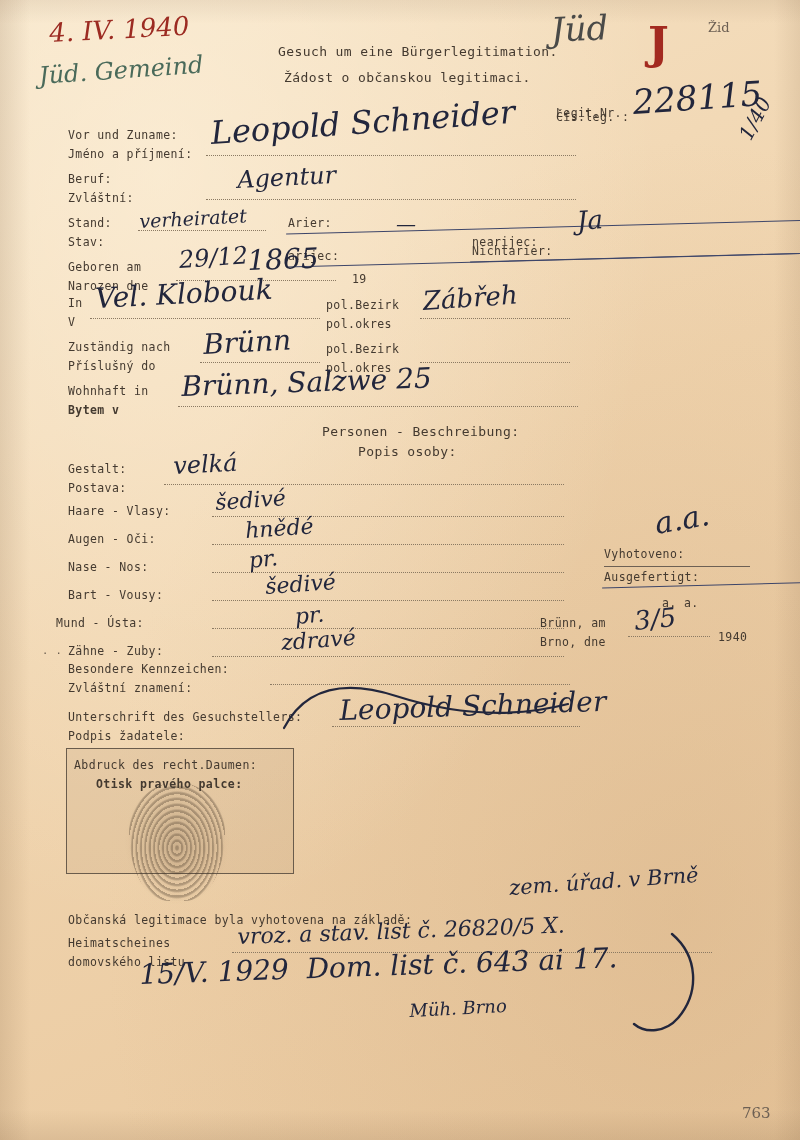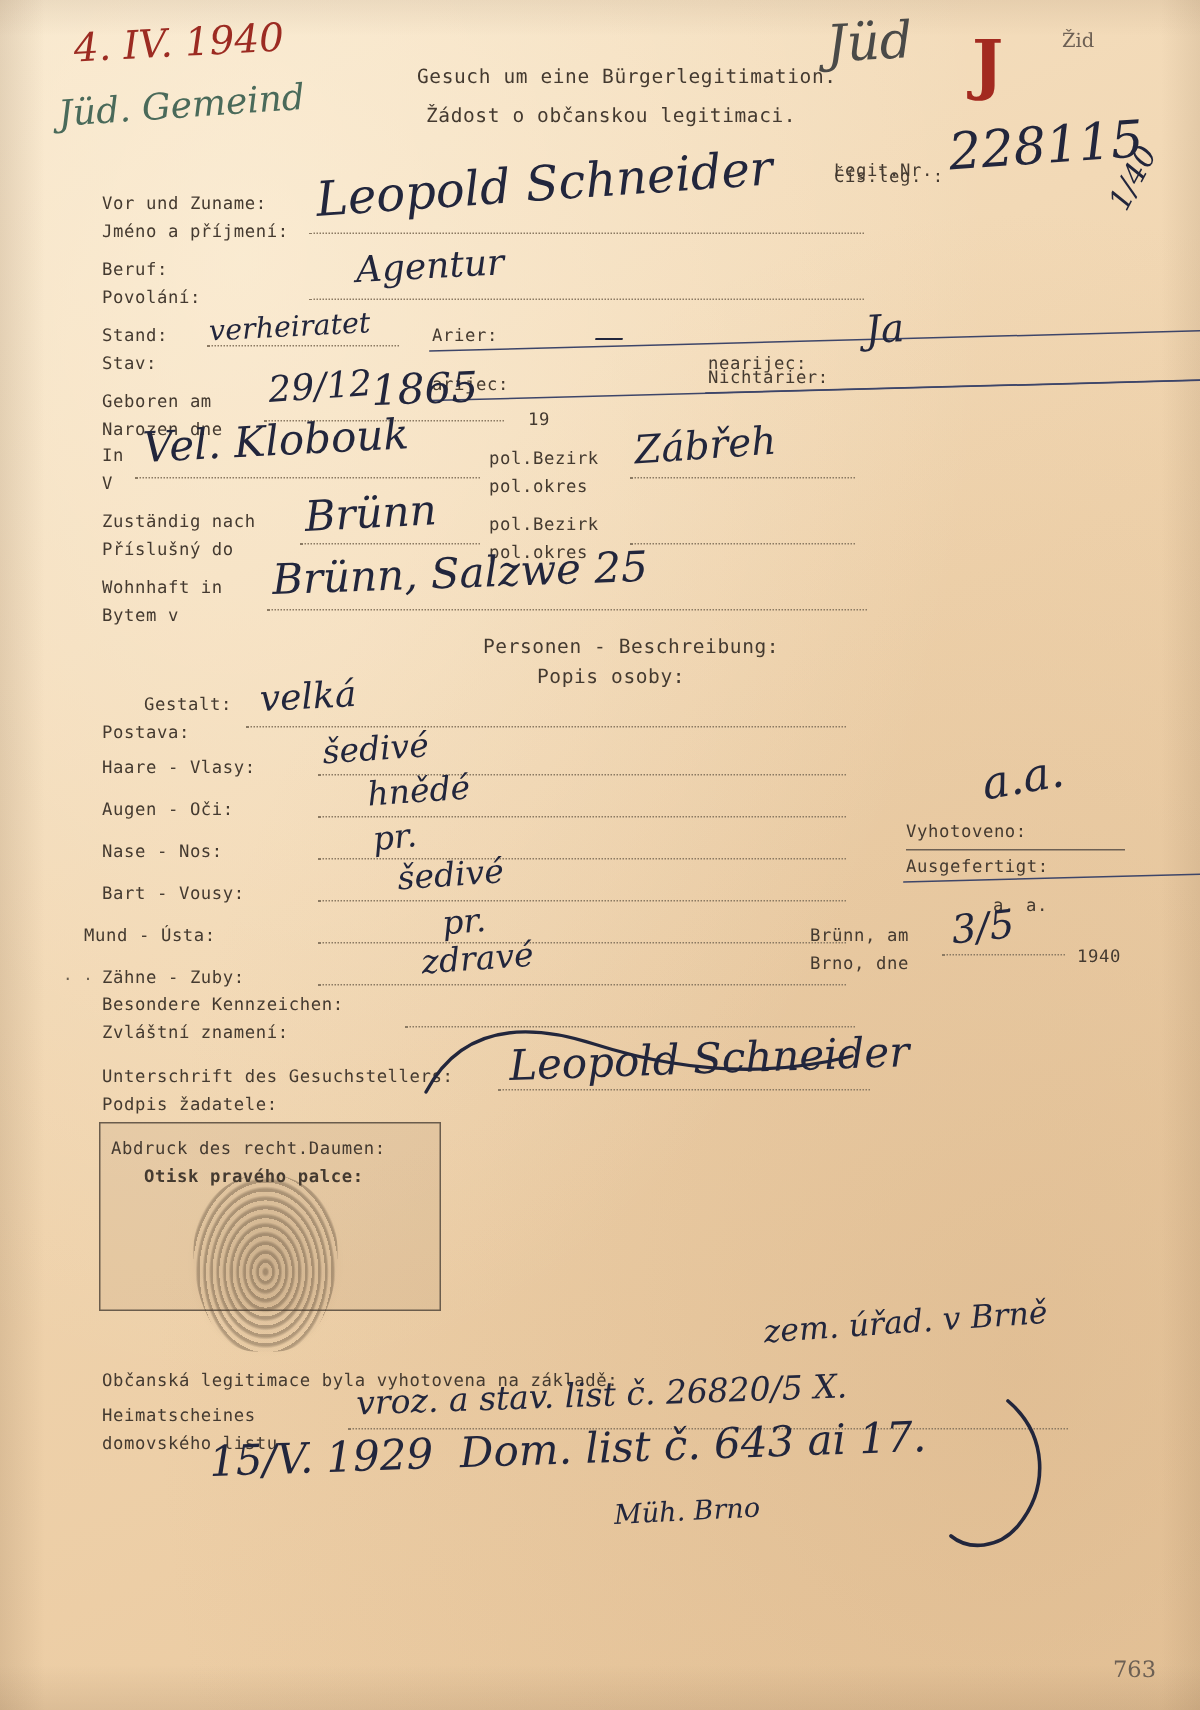--- a/index.html
+++ b/index.html
@@ -140,21 +140,21 @@
   <div class="pr t" style="left:556px; top:110px;">Čís.leg. :</div>
   <div class="pr hw ink-dark" style="left:634px; top:82px; font-size:34px; transform:rotate(-4deg);">228115</div>
   <div class="pr hw ink-dark" style="left:755px; top:120px; font-size:20px; transform:rotate(-62deg);">1/40</div>
 
   <div class="pr t" style="left:68px; top:128px;">Vor und Zuname:</div>
   <div class="pr t" style="left:68px; top:147px;">Jméno a příjmení:</div>
   <div class="pr dotline" style="left:206px; top:155px; width:370px;"></div>
   <div class="pr hw ink-dark" style="left:212px; top:114px; font-size:32px; transform:rotate(-4deg);">Leopold Schneider</div>
 
   <div class="pr t" style="left:68px; top:172px;">Beruf:</div>
-  <div class="pr t" style="left:68px; top:191px;">Povolání:</div>
+  <div class="pr t" style="left:68px; top:191px;">Zvláštní:</div>
   <div class="pr dotline" style="left:206px; top:199px; width:370px;"></div>
   <div class="pr hw ink-dark" style="left:238px; top:166px; font-size:24px; transform:rotate(-3deg);">Agentur</div>
 
   <div class="pr t" style="left:68px; top:216px;">Stand:</div>
   <div class="pr t" style="left:68px; top:235px;">Stav:</div>
   <div class="pr dotline" style="left:138px; top:230px; width:128px;"></div>
   <div class="pr hw ink-dark" style="left:140px; top:210px; font-size:19px; transform:rotate(-3deg);">verheiratet</div>
 
   <div class="pr t strike" style="left:288px; top:216px;">Arier:</div>
   <div class="pr t strike" style="left:288px; top:235px;">arijec:</div>
@@ -183,28 +183,28 @@
   <div class="pr t" style="left:68px; top:340px;">Zuständig nach</div>
   <div class="pr t" style="left:68px; top:359px;">Příslušný do</div>
   <div class="pr dotline" style="left:200px; top:362px; width:120px;"></div>
   <div class="pr hw ink-dark" style="left:204px; top:328px; font-size:28px; transform:rotate(-3deg);">Brünn</div>
   <div class="pr t" style="left:326px; top:342px;">pol.Bezirk</div>
   <div class="pr t" style="left:326px; top:361px;">pol.okres</div>
   <div class="pr dotline" style="left:420px; top:362px; width:150px;"></div>
   <div class="pr hw ink-dark" style="left:424px; top:330px; font-size:26px;"></div>
 
   <div class="pr t" style="left:68px; top:384px;">Wohnhaft in</div>
-  <div class="pr t" style="left:68px; top:403px;">Bytem v</div>
+  <div class="pr t" style="left:68px; top:403px;font-weight:bold;">Bytem v</div>
   <div class="pr dotline" style="left:178px; top:406px; width:400px;"></div>
   <div class="pr hw ink-dark" style="left:182px; top:370px; font-size:28px; transform:rotate(-2deg);">Brünn, Salzwe 25</div>
 
   <div class="pr t lg" style="left:322px; top:424px;">Personen - Beschreibung:</div>
   <div class="pr t lg" style="left:358px; top:444px;">Popis osoby:</div>
 
-  <div class="pr t" style="left:68px; top:462px;margin-left:28px;">Gestalt:</div>
+  <div class="pr t" style="left:68px; top:462px;">Gestalt:</div>
   <div class="pr t" style="left:68px; top:481px;">Postava:</div>
   <div class="pr dotline" style="left:164px; top:484px; width:400px;"></div>
   <div class="pr hw ink-dark" style="left:174px; top:452px; font-size:24px; transform:rotate(-3deg);">velká</div>
 
   <div class="pr t" style="left:68px; top:504px;">Haare - Vlasy:</div>
   <div class="pr dotline" style="left:212px; top:516px; width:352px;"></div>
   <div class="pr hw ink-dark" style="left:216px; top:490px; font-size:22px; transform:rotate(-4deg);">šedivé</div>
 
   <div class="pr t" style="left:68px; top:532px;">Augen - Oči:</div>
   <div class="pr dotline" style="left:212px; top:544px; width:352px;"></div>

